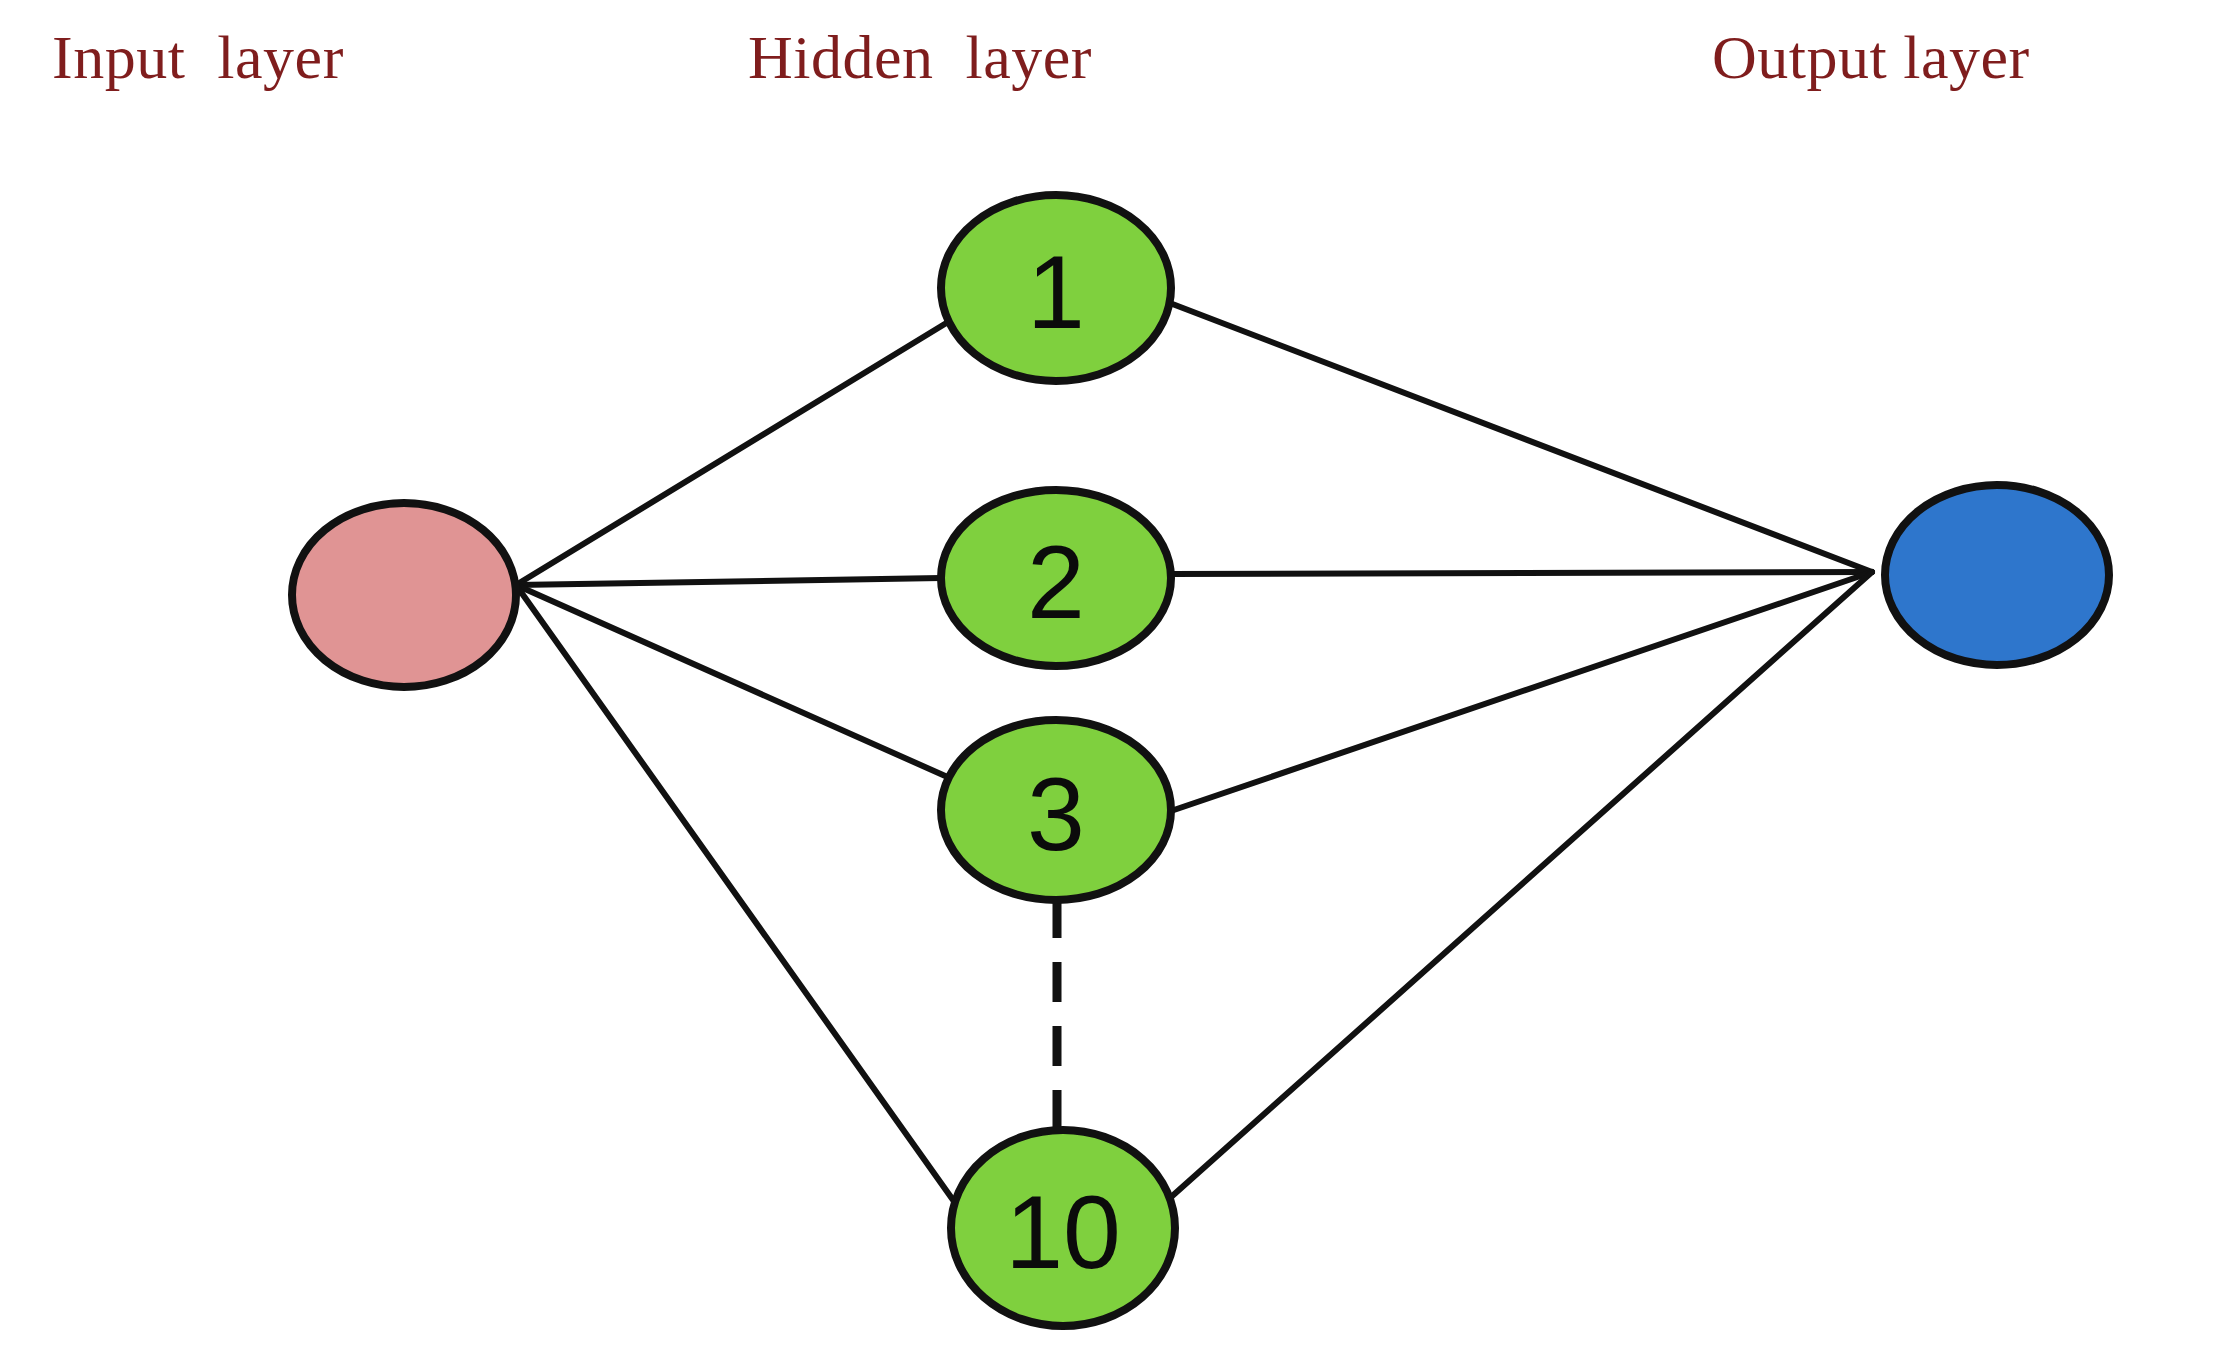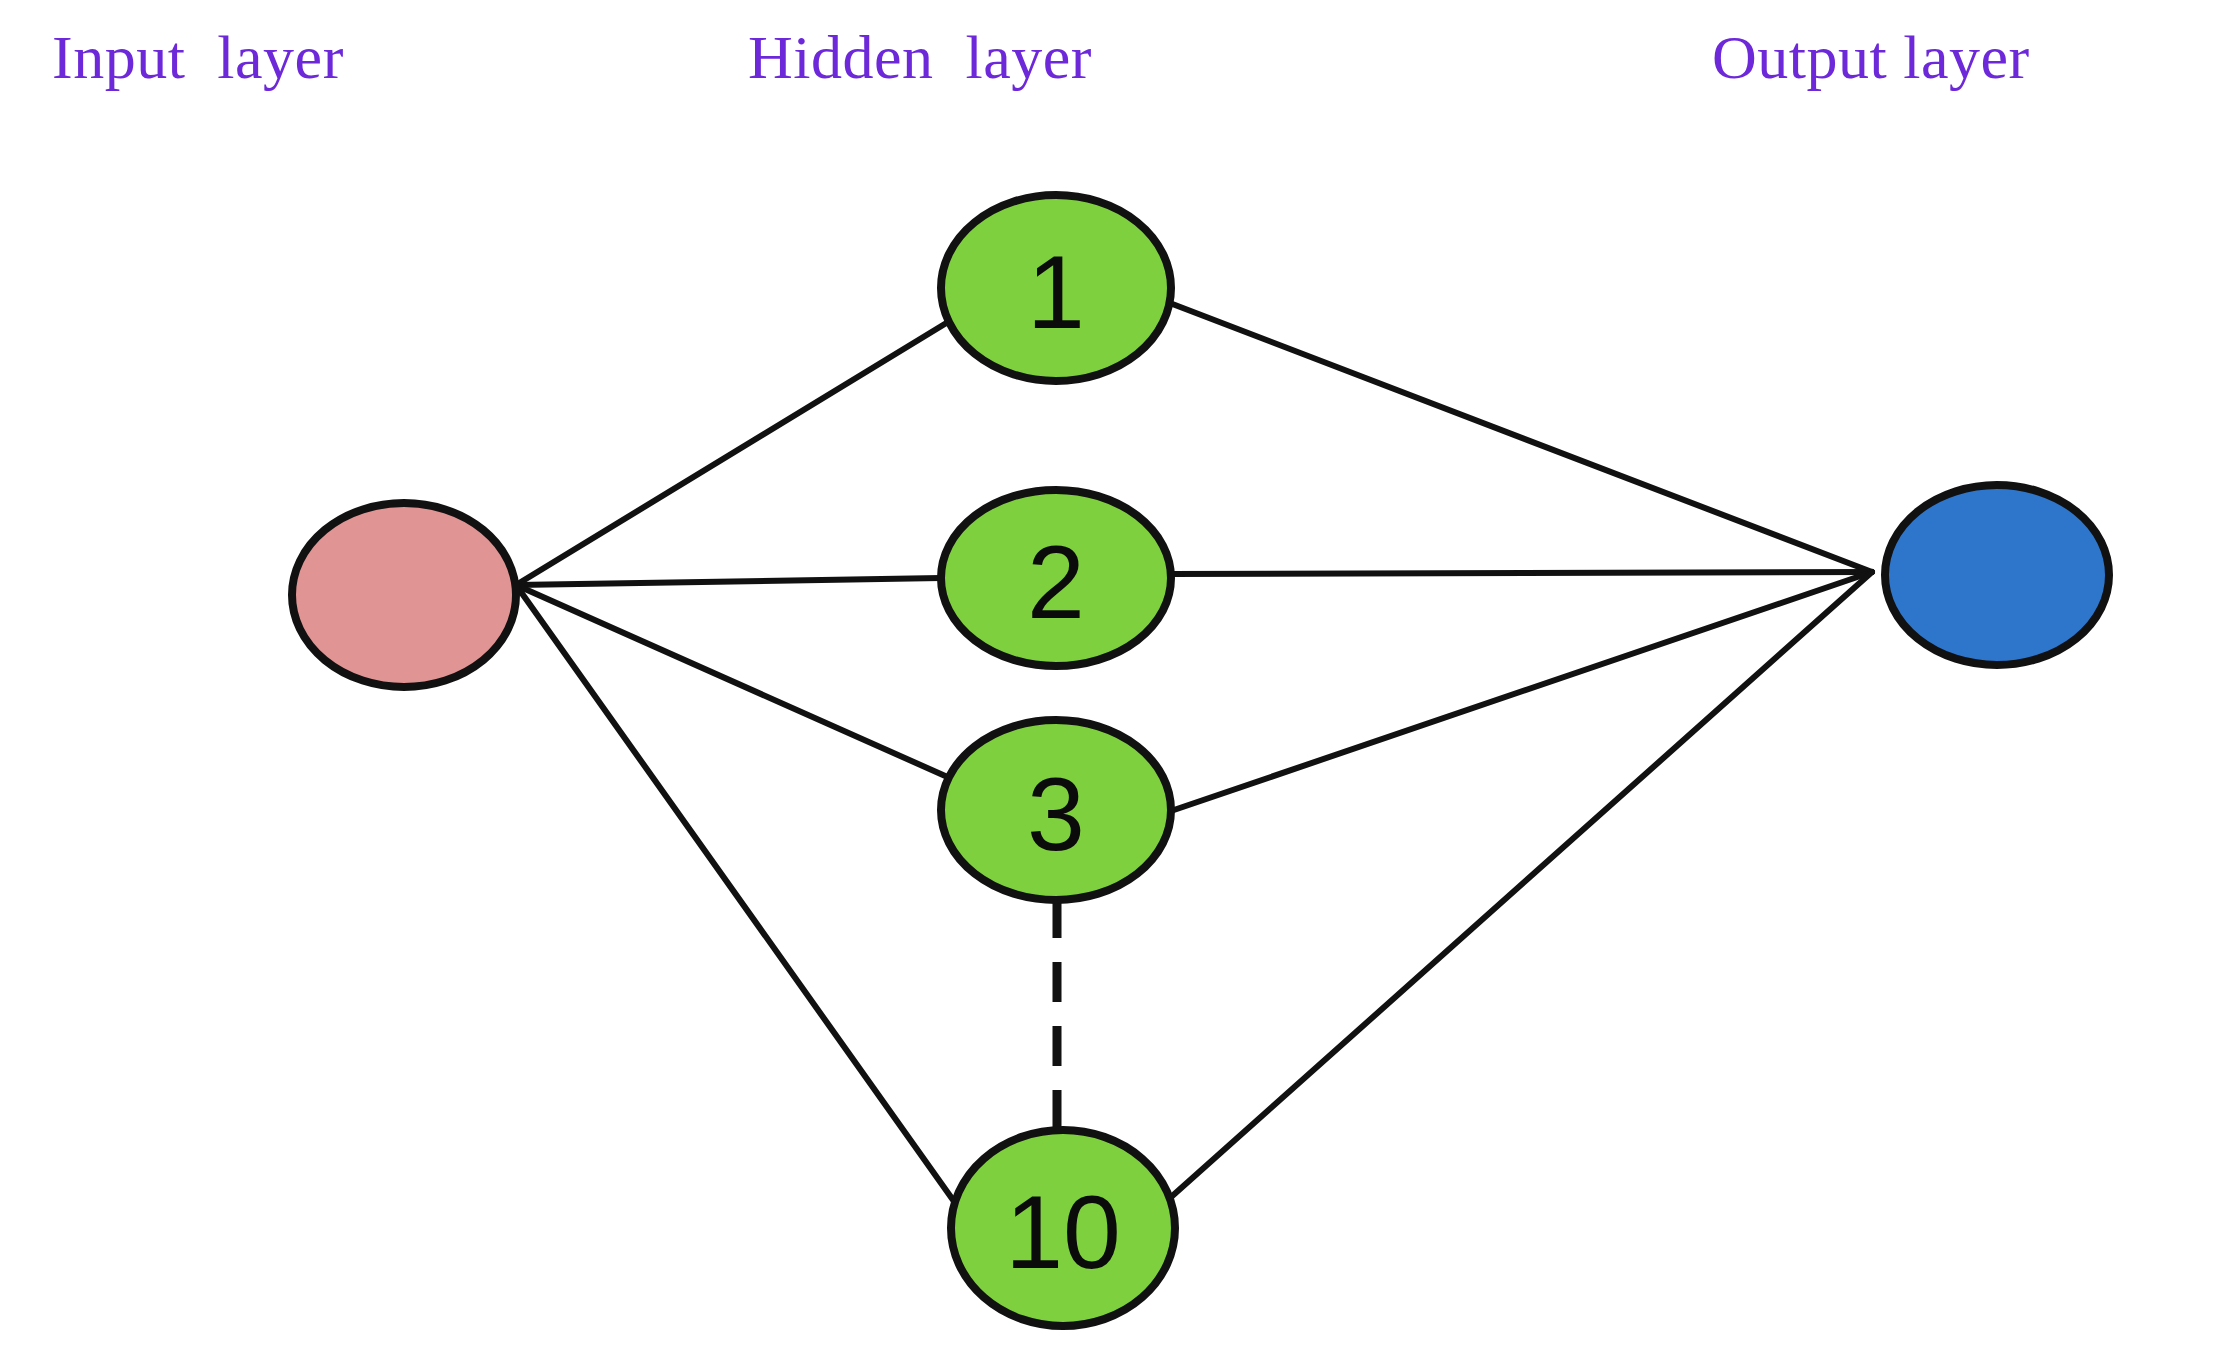--- a/index.html
+++ b/index.html
@@ -18,21 +18,21 @@
     position: relative;
     width: 2222px;
     height: 1352px;
     background: #ffffff;
   }
   .layer-label {
     position: absolute;
     font-family: "Liberation Serif", "DejaVu Serif", serif;
     font-size: 62px;
     font-weight: 400;
-    color: #6d28d9;
+    color: #7f1d1d;
     white-space: pre;
     letter-spacing: 0.5px;
     line-height: 1;
   }
   #label-input  { left: 52px;   top: 26px; }
   #label-hidden { left: 748px;  top: 26px; }
   #label-output { left: 1712px; top: 26px; }
 
   svg.net {
     position: absolute;

